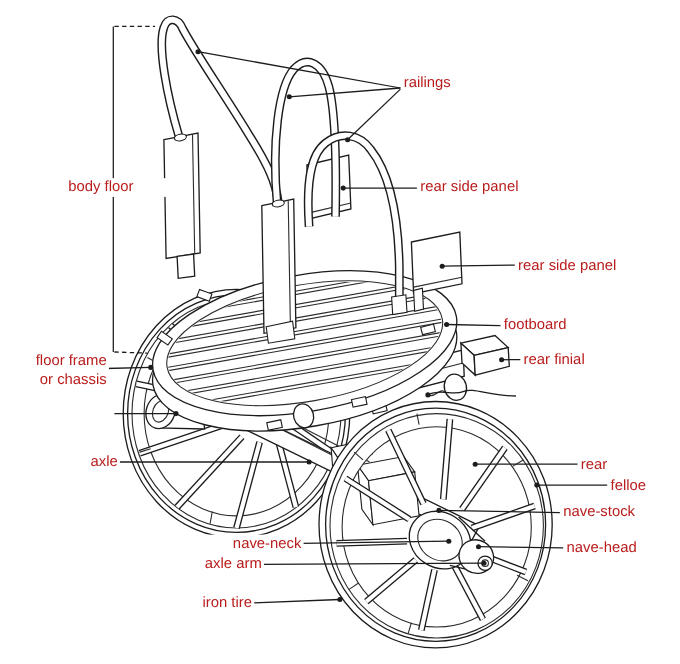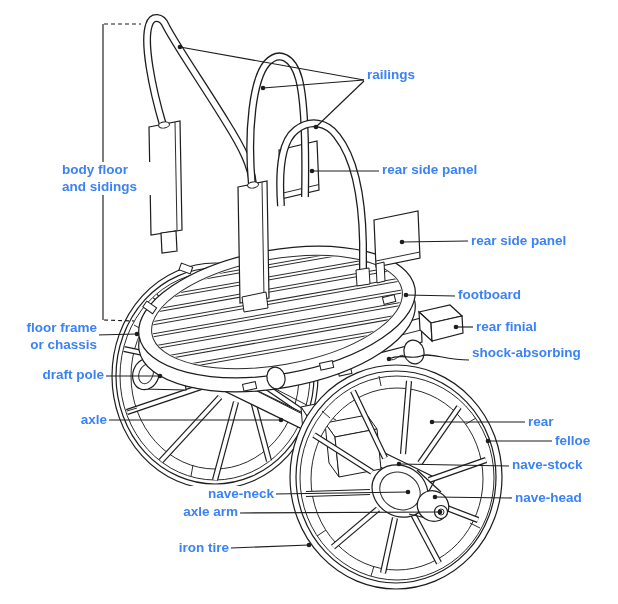--- a/index.html
+++ b/index.html
@@ -2,22 +2,22 @@
 <html><head>
 <meta charset="utf-8">
 <style>
   html,body{margin:0;padding:0;background:#fff;}
   .stage{
     position:relative;width:618px;height:604px;background:#fff;overflow:hidden;
     font-family:"Liberation Sans","DejaVu Sans",sans-serif;
   }
   .stage svg{position:absolute;left:0;top:0;}
   .lbl{
-    position:absolute;font-weight:bold;font-size:13.5px;line-height:16.5px;
-    color:#3b82f6;background:#fff;padding:0 2px;white-space:nowrap;
+    position:absolute;font-weight:normal;font-size:13.5px;line-height:16.5px;
+    color:#b91c1c;background:#fff;padding:0 2px;white-space:nowrap;
   }
   .ctr{text-align:left;}
   .rgt{text-align:right;}
   .ln{fill:none;stroke:#1c1c1c;stroke-width:1.2;}
   .thin{fill:none;stroke:#2c2c2c;stroke-width:1;}
   .fw{fill:#fff;stroke:#1c1c1c;stroke-width:1.2;}
   .fwt{fill:#fff;stroke:#1c1c1c;stroke-width:1;}
   .ring{fill:#fff;fill-rule:evenodd;stroke:none;}
   .tube-o{fill:none;stroke:#1c1c1c;stroke-width:8;}
   .tube-i{fill:none;stroke:#fff;stroke-width:5.4;}
@@ -255,35 +255,32 @@
         <circle class="dot" cx="408" cy="492" r="2.3"></circle>
     <line class="leader" x1="239" y1="513" x2="440" y2="512"></line>
         <circle class="dot" cx="440" cy="512" r="2.3"></circle>
     <line class="leader" x1="231" y1="548" x2="309" y2="545"></line>
         <circle class="dot" cx="309" cy="545" r="2.3"></circle>
   </g>
 </svg>
 
   <div class="lbl ctr" style="left:60px;top:162px;width:92px;">
     <div>body floor</div>
-    <div>and sidings</div>
   </div>
   <div class="lbl" style="left:365px;top:67px;">railings</div>
   <div class="lbl" style="left:380px;top:162px;">rear side panel</div>
   <div class="lbl" style="left:469px;top:233px;">rear side panel</div>
   <div class="lbl" style="left:456px;top:287px;">footboard</div>
   <div class="lbl" style="left:474px;top:319px;">rear finial</div>
   <div class="lbl" style="left:470px;top:345px;">
-    <div>shock-absorbing</div>
   </div>
   <div class="lbl rgt" style="left:0px;top:320px;width:95px;">
     <div>floor frame</div>
     <div>or chassis</div>
   </div>
-  <div class="lbl rgt" style="left:0px;top:367px;width:102px;">draft pole</div>
   <div class="lbl rgt" style="left:20px;top:412px;width:85px;">axle</div>
   <div class="lbl" style="left:526px;top:414px;">rear</div>
   <div class="lbl" style="left:553px;top:433px;">felloe</div>
   <div class="lbl" style="left:510px;top:457px;">nave-stock</div>
   <div class="lbl" style="left:513px;top:490px;text-align:right;">nave-head</div>
   <div class="lbl rgt" style="left:160px;top:486px;width:112px;">nave-neck</div>
   <div class="lbl rgt" style="left:130px;top:504px;width:106px;">axle arm</div>
   <div class="lbl rgt" style="left:120px;top:540px;width:107px;">iron tire</div>
 </div>
 

